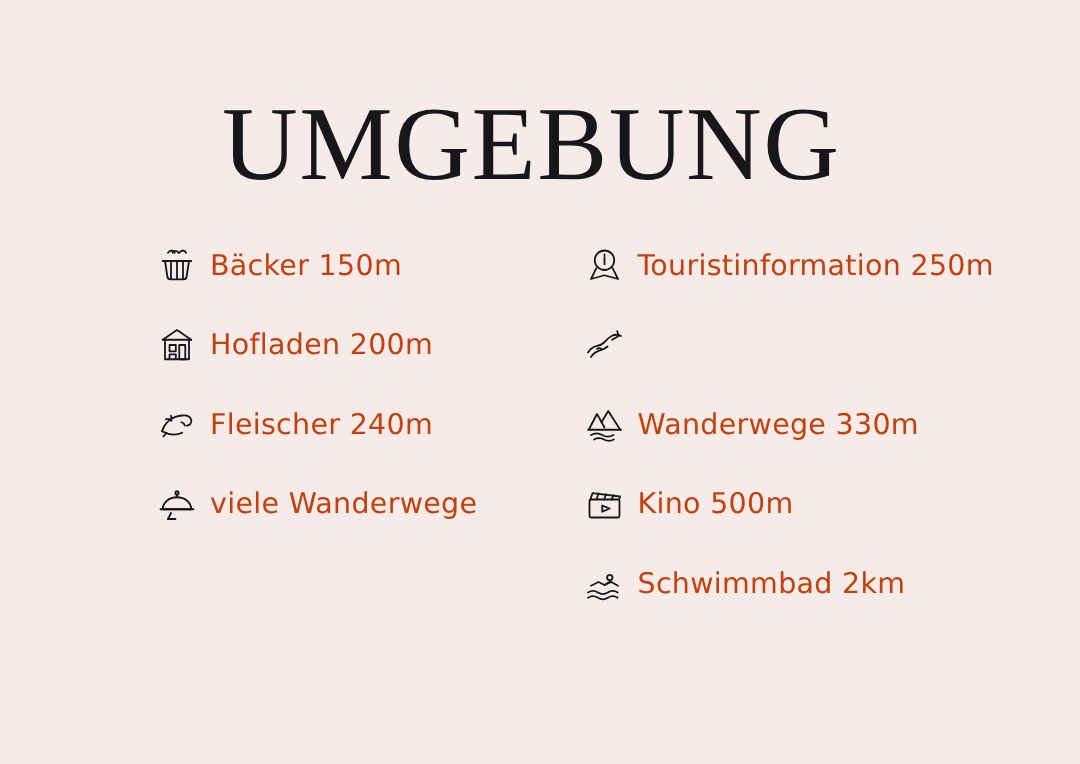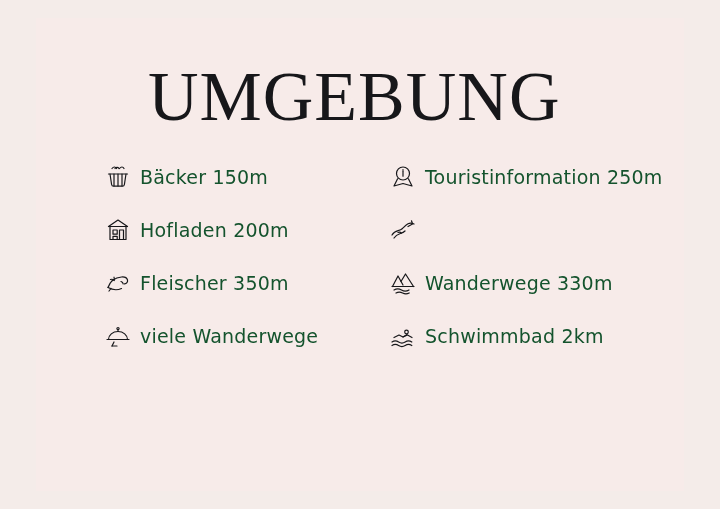--- a/index.html
+++ b/index.html
@@ -65,21 +65,21 @@
     align-items: center;
     justify-content: center;
     color: #17171a;
   }
   .icon svg {
     display: block;
   }
   .label {
     font-family: "DejaVu Sans", sans-serif;
     font-size: 19px;
-    color: #14532d;
+    color: #c2410c;
     white-space: nowrap;
     letter-spacing: 0.2px;
   }
 </style>
 </head>
 <body>
 
 <div class="card">
 
   <div class="page-title">UMGEBUNG</div>
@@ -122,21 +122,21 @@
         <span class="icon">
           <svg width="30" height="30" viewBox="0 0 30 30" fill="none" stroke="#17171a" stroke-width="1.2" stroke-linecap="round" stroke-linejoin="round">
             <path d="M5 19.5c2-6 7-10 13.5-10.5 3.5-.3 5.5 1.2 6 3 .5 2-1 3.5-3 3.8"></path>
             <path d="M5 19.5c4.5 2.5 9.5 2.8 13.5 1"></path>
             <path d="M7.5 11.5c1.6-.5 3-.2 3.8 1"></path>
             <path d="M11 9.2c.6 1.2.4 2.2-.4 3"></path>
             <path d="M18 13.5c1.2.4 2 1.2 2.2 2.3"></path>
             <path d="M8 20.5l-2 2.5"></path>
           </svg>
         </span>
-        <span class="label">Fleischer 350m</span>
+        <span class="label">Fleischer 240m</span>
       </div>
 
 
       <div class="item">
         <span class="icon">
           <svg width="30" height="30" viewBox="0 0 30 30" fill="none" stroke="#17171a" stroke-width="1.2" stroke-linecap="round" stroke-linejoin="round">
             <path d="M5.5 18.5a9.5 8 0 0 1 19 0z"></path>
             <path d="M4 18.5h22"></path>
             <path d="M15 10.5V8.6"></path>
             <circle cx="15" cy="7.6" r="1.1"></circle>
@@ -180,20 +180,33 @@
             <path d="M4.5 18.5L10 8l5 9"></path>
             <path d="M13 13.5L17.5 6l8 12.5"></path>
             <path d="M4 18.5h22"></path>
             <path d="M6 22c2.5-1.5 5-1.5 7.5 0s5 1.5 7.5 0"></path>
             <path d="M8 25c2.2-1.2 4.4-1.2 6.6 0s4.4 1.2 6.6 0"></path>
           </svg>
         </span>
         <span class="label">Wanderwege 330m</span>
       </div>
 
+      <div class="item">
+        <span class="icon">
+          <svg width="30" height="30" viewBox="0 0 30 30" fill="none" stroke="#17171a" stroke-width="1.2" stroke-linecap="round" stroke-linejoin="round">
+            <rect x="5" y="12" width="20" height="12" rx="1"></rect>
+            <path d="M5.6 12l1.4-4.2 18.4 2.2-.6 2"></path>
+            <path d="M11 7.9l-1.2 3.9"></path>
+            <path d="M16 8.5l-1.2 3.5"></path>
+            <path d="M21 9.1l-1.2 3"></path>
+            <path d="M13.5 16l5 2-5 2.2z"></path>
+          </svg>
+        </span>
+        <span class="label">Kino 500m</span>
+      </div>
 
       <div class="item">
         <span class="icon">
           <svg width="30" height="30" viewBox="0 0 30 30" fill="none" stroke="#17171a" stroke-width="1.2" stroke-linecap="round" stroke-linejoin="round">
             <circle cx="18.5" cy="11" r="1.8"></circle>
             <path d="M6 16.5l5-2.5 4 2 4-2.5"></path>
             <path d="M15 16l4.5-2 4.5 2.5"></path>
             <path d="M4 21c2.2-1.4 4.4-1.4 6.6 0s4.4 1.4 6.6 0 4.4-1.4 6.6 0"></path>
             <path d="M4 24.5c2.2-1.4 4.4-1.4 6.6 0s4.4 1.4 6.6 0 4.4-1.4 6.6 0"></path>
           </svg>

